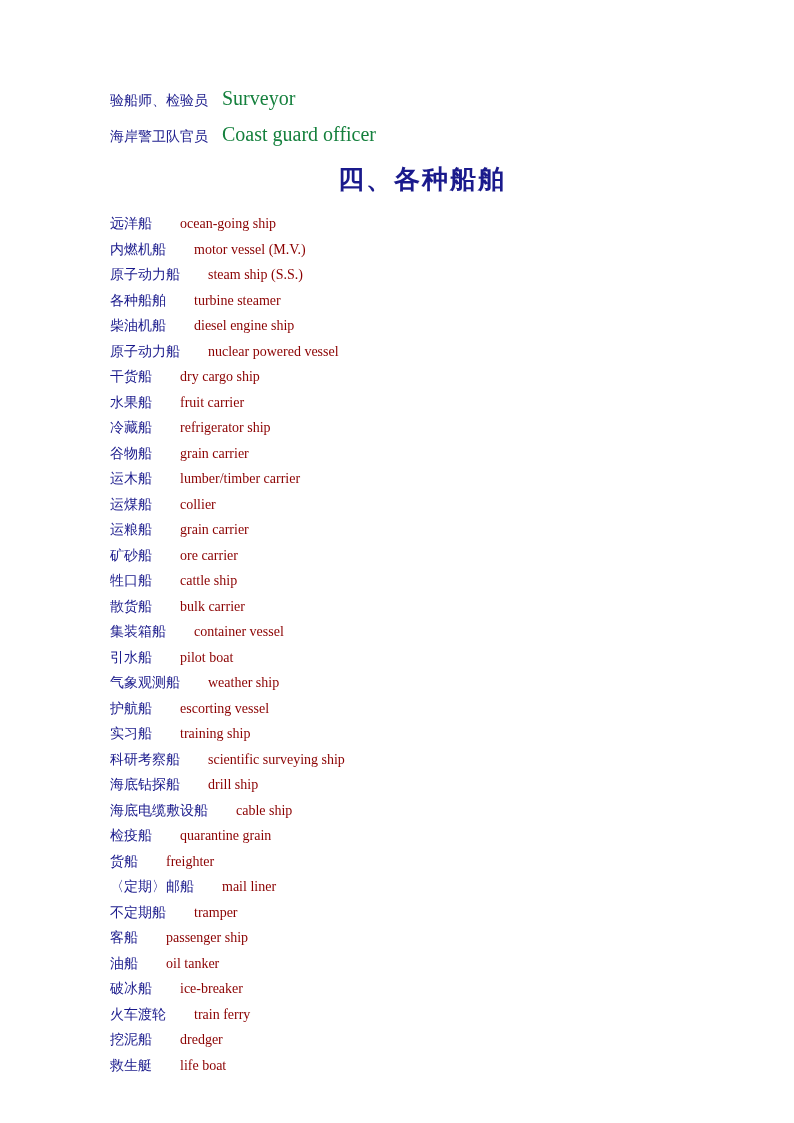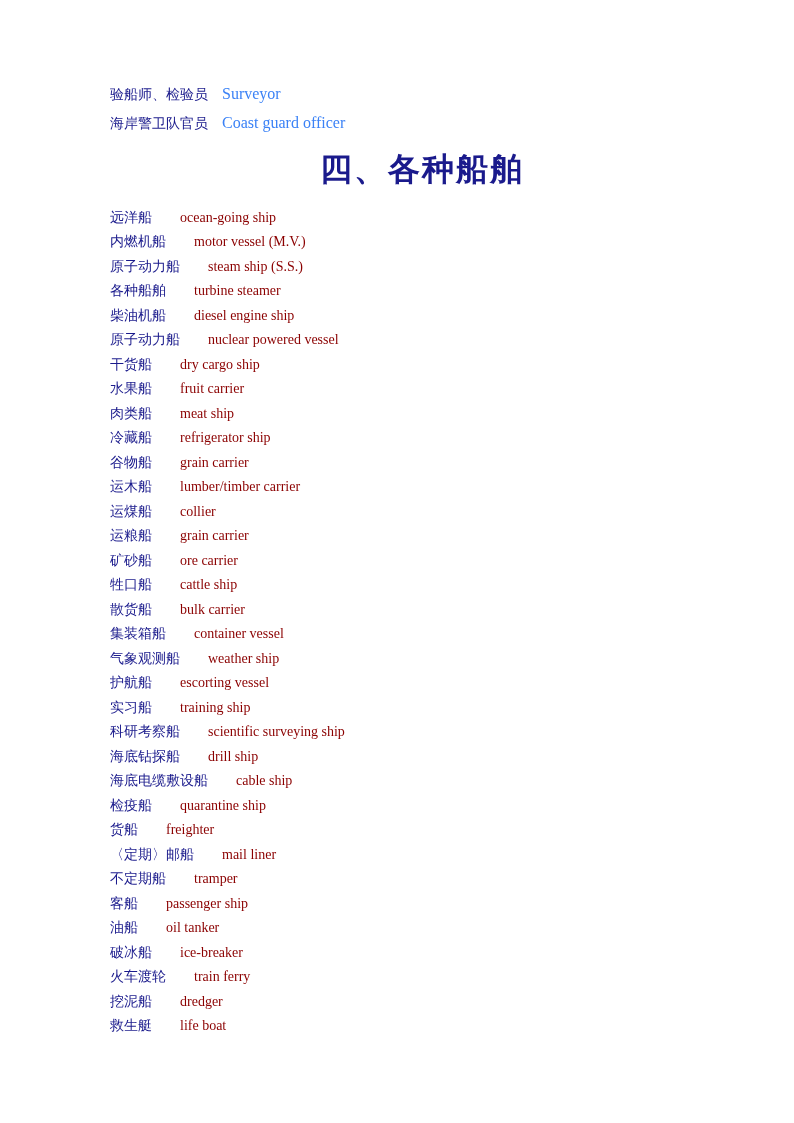--- a/index.html
+++ b/index.html
@@ -18,30 +18,30 @@
     }
     .header-section {
       margin-bottom: 8px;
     }
     .header-line {
       line-height: 1.8;
       font-size: 14px;
     }
     .zh {
       color: #1a1a8c;
-      font-family: Liberation Mono, monospace;
+      font-family: Liberation Sans, sans-serif;
     }
     .en {
-      color: #3b82f6;
+      color: #15803d;
       font-family: "Times New Roman", serif;
-      font-size: 16px;
+      font-size: 20px;
     }
     .section-title {
       color: #1a1a8c;
-      font-size: 32px;
+      font-size: 26px;
       font-weight: bold;
       font-family: "SimSun", "宋体", serif;
       text-align: center;
       margin: 10px 0 14px 0;
       letter-spacing: 2px;
     }
     .vocab-list {
       list-style: none;
     }
     .vocab-list li {
@@ -73,37 +73,37 @@
 
 <ul class="vocab-list" id="vocab-list">
 <li><span class="zh">远洋船</span>　　<span class="en-term">ocean-going ship</span></li>
     <li><span class="zh">内燃机船</span>　　<span class="en-term">motor vessel (M.V.)</span></li>
     <li><span class="zh">原子动力船</span>　　<span class="en-term">steam ship (S.S.)</span></li>
     <li><span class="zh">各种船舶</span>　　<span class="en-term">turbine steamer</span></li>
     <li><span class="zh">柴油机船</span>　　<span class="en-term">diesel engine ship</span></li>
     <li><span class="zh">原子动力船</span>　　<span class="en-term">nuclear powered vessel</span></li>
     <li><span class="zh">干货船</span>　　<span class="en-term">dry cargo ship</span></li>
     <li><span class="zh">水果船</span>　　<span class="en-term">fruit carrier</span></li>
-    <li><span class="zh">肉类船</span>　　<span class="en-term">meat ship</span></li>
     <li><span class="zh">冷藏船</span>　　<span class="en-term">refrigerator ship</span></li>
     <li><span class="zh">谷物船</span>　　<span class="en-term">grain carrier</span></li>
     <li><span class="zh">运木船</span>　　<span class="en-term">lumber/timber carrier</span></li>
     <li><span class="zh">运煤船</span>　　<span class="en-term">collier</span></li>
     <li><span class="zh">运粮船</span>　　<span class="en-term">grain carrier</span></li>
     <li><span class="zh">矿砂船</span>　　<span class="en-term">ore carrier</span></li>
     <li><span class="zh">牲口船</span>　　<span class="en-term">cattle ship</span></li>
     <li><span class="zh">散货船</span>　　<span class="en-term">bulk carrier</span></li>
     <li><span class="zh">集装箱船</span>　　<span class="en-term">container vessel</span></li>
+    <li><span class="zh">引水船</span>　　<span class="en-term">pilot boat</span></li>
     <li><span class="zh">气象观测船</span>　　<span class="en-term">weather ship</span></li>
     <li><span class="zh">护航船</span>　　<span class="en-term">escorting vessel</span></li>
     <li><span class="zh">实习船</span>　　<span class="en-term">training ship</span></li>
     <li><span class="zh">科研考察船</span>　　<span class="en-term">scientific surveying ship</span></li>
     <li><span class="zh">海底钻探船</span>　　<span class="en-term">drill ship</span></li>
     <li><span class="zh">海底电缆敷设船</span>　　<span class="en-term">cable ship</span></li>
-    <li><span class="zh">检疫船</span>　　<span class="en-term">quarantine ship</span></li>
+    <li><span class="zh">检疫船</span>　　<span class="en-term">quarantine grain</span></li>
     <li><span class="zh">货船</span>　　<span class="en-term">freighter</span></li>
     <li><span class="zh">〈定期〉邮船</span>　　<span class="en-term">mail liner</span></li>
     <li><span class="zh">不定期船</span>　　<span class="en-term">tramper</span></li>
     <li><span class="zh">客船</span>　　<span class="en-term">passenger ship</span></li>
     <li><span class="zh">油船</span>　　<span class="en-term">oil tanker</span></li>
     <li><span class="zh">破冰船</span>　　<span class="en-term">ice-breaker</span></li>
     <li><span class="zh">火车渡轮</span>　　<span class="en-term">train ferry</span></li>
     <li><span class="zh">挖泥船</span>　　<span class="en-term">dredger</span></li>
     <li><span class="zh">救生艇</span>　　<span class="en-term">life boat</span></li>
     <li>　　</li>

